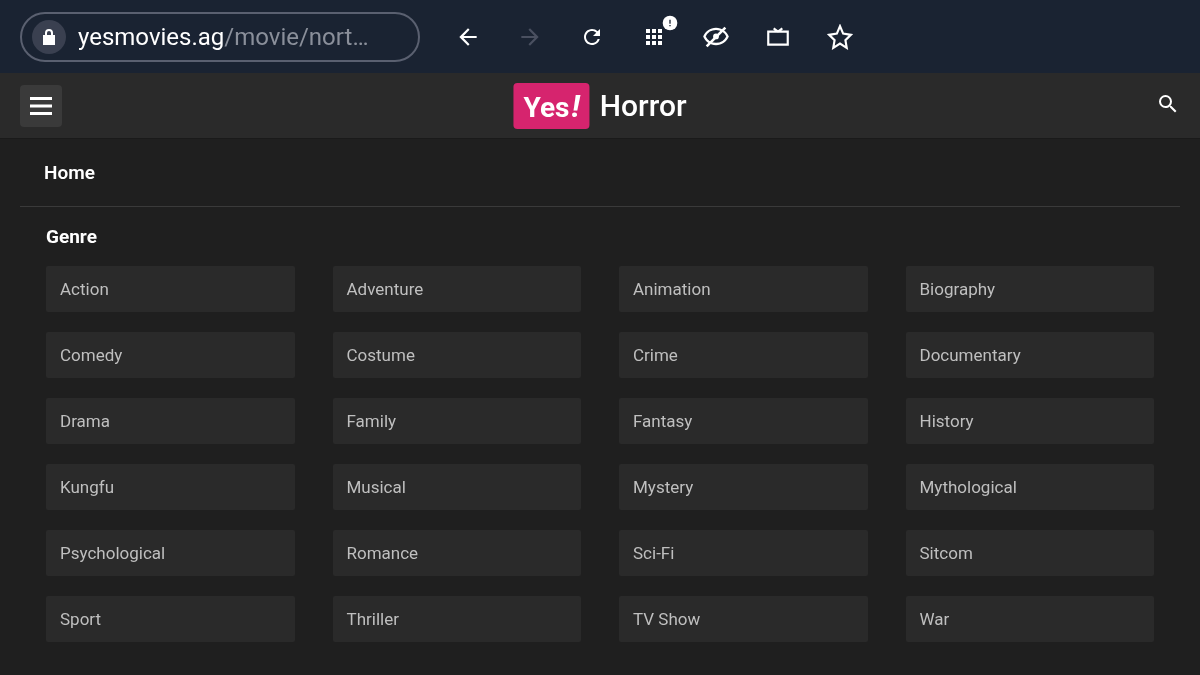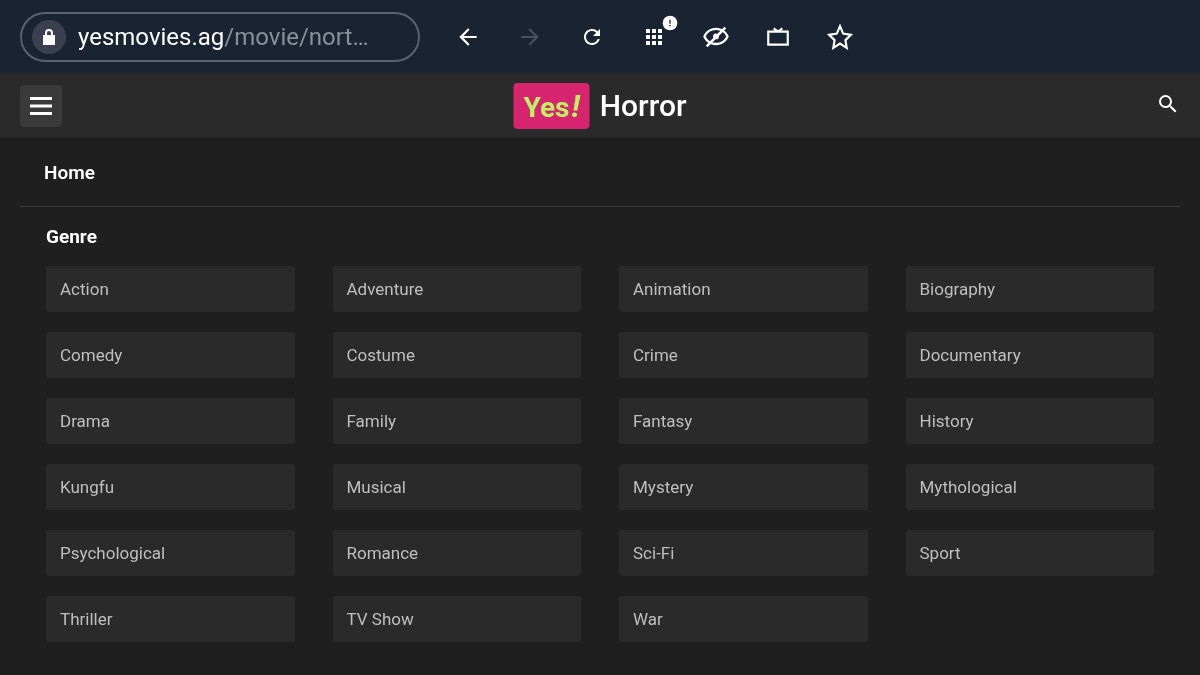--- a/index.html
+++ b/index.html
@@ -98,21 +98,21 @@
       left: 50%;
       transform: translateX(-50%);
       display: flex;
       align-items: center;
       gap: 10px;
     }
     .logo-badge {
       background: #d6246e;
       padding: 4px 10px;
       border-radius: 4px;
-      color: #bef264;
+      color: #ffffff;
       font-size: 28px;
       font-weight: 700;
       display: flex;
       align-items: baseline;
     }
     .logo-badge .exclaim {
       font-style: italic;
       font-size: 32px;
       margin-left: 2px;
     }
@@ -266,19 +266,20 @@
         <div class="genre-item">Family</div>
         <div class="genre-item">Fantasy</div>
         <div class="genre-item">History</div>
         <div class="genre-item">Kungfu</div>
         <div class="genre-item">Musical</div>
         <div class="genre-item">Mystery</div>
         <div class="genre-item">Mythological</div>
         <div class="genre-item">Psychological</div>
         <div class="genre-item">Romance</div>
         <div class="genre-item">Sci-Fi</div>
+        <div class="genre-item">Sitcom</div>
         <div class="genre-item">Sport</div>
         <div class="genre-item">Thriller</div>
         <div class="genre-item">TV Show</div>
         <div class="genre-item">War</div>
       </div>
   </div>
 </div>
 
 </body></html>

